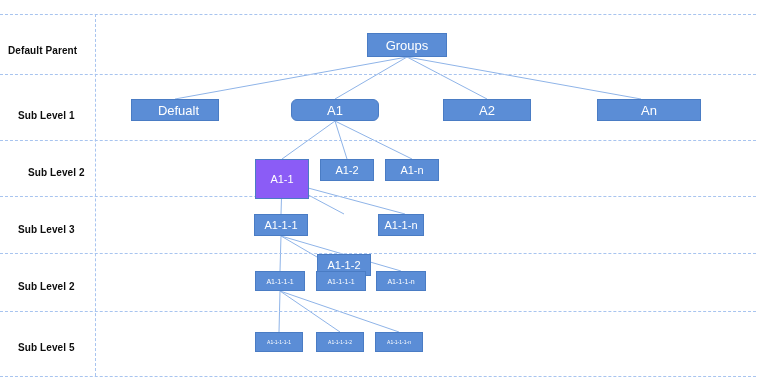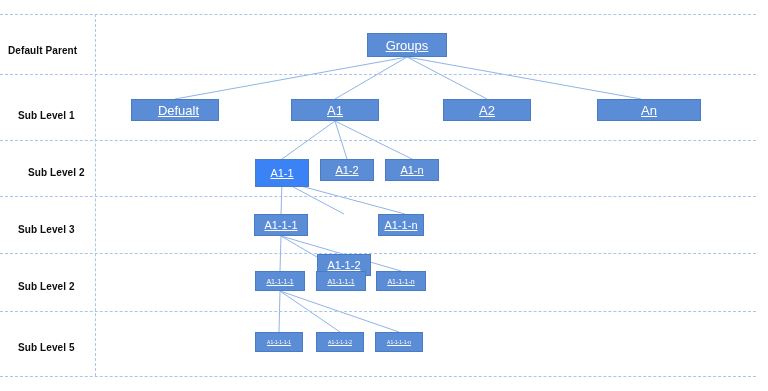--- a/index.html
+++ b/index.html
@@ -47,21 +47,20 @@
     box-sizing: border-box;
     background: #5b8dd6;
     border: 1px solid #4a7cc4;
     color: #ffffff;
     display: flex;
     align-items: center;
     justify-content: center;
     text-align: right;
     overflow: hidden;
     white-space: nowrap;
-    text-decoration: underline;
   }
   .node.s-lg  { font-size: 13px; }
   .node.s-md  { font-size: 11px; }
   .node.s-sm  { font-size: 7px; }
   .node.s-xs  { font-size: 5px; }
   
   #links {
     position: absolute;
     left: 0;
     top: 0;
@@ -121,30 +120,30 @@
       <div class="row-label" style="left: 18px; top: 281px;">Sub Level 2</div>
       <div class="row-label" style="left: 18px; top: 342px;">Sub Level 5</div>
     </div>
   <div id="nodes">
       <div class="node s-lg" style="left: 367px; top: 33px; width: 80px; height: 24px; background: rgb(91, 141, 214); border-color: rgb(74, 124, 196); color: rgb(255, 255, 255);">
         <span>Groups</span>
       </div>
       <div class="node s-lg" style="left: 131px; top: 99px; width: 88px; height: 22px; background: rgb(91, 141, 214); border-color: rgb(74, 124, 196); color: rgb(255, 255, 255); padding-left: 7px;">
         <span>Defualt</span>
       </div>
-      <div class="node s-lg" style="left: 291px; top: 99px; width: 88px; height: 22px; background: rgb(91, 141, 214); border-color: rgb(74, 124, 196); color: rgb(255, 255, 255);">
+      <div class="node s-lg" style="left: 291px; top: 99px; width: 88px; height: 22px; background: rgb(91, 141, 214); border-color: rgb(74, 124, 196); color: rgb(255, 255, 255); border-radius: 6px;">
         <span>A1</span>
       </div>
       <div class="node s-lg" style="left: 443px; top: 99px; width: 88px; height: 22px; background: rgb(91, 141, 214); border-color: rgb(74, 124, 196); color: rgb(255, 255, 255);">
         <span>A2</span>
       </div>
       <div class="node s-lg" style="left: 597px; top: 99px; width: 104px; height: 22px; background: rgb(91, 141, 214); border-color: rgb(74, 124, 196); color: rgb(255, 255, 255);">
         <span>An</span>
       </div>
-      <div class="node s-md" style="left: 255px; top: 159px; width: 54px; height: 28px; background: #3b82f6; border-color: rgb(74, 124, 196); color: rgb(255, 255, 255);">
+      <div class="node s-md" style="left: 255px; top: 159px; width: 54px; height: 40px; background: #8b5cf6; border-color: rgb(74, 124, 196); color: rgb(255, 255, 255);">
         <span>A1-1</span>
       </div>
       <div class="node s-md" style="left: 320px; top: 159px; width: 54px; height: 22px; background: rgb(91, 141, 214); border-color: rgb(74, 124, 196); color: rgb(255, 255, 255);">
         <span>A1-2</span>
       </div>
       <div class="node s-md" style="left: 385px; top: 159px; width: 54px; height: 22px; background: rgb(91, 141, 214); border-color: rgb(74, 124, 196); color: rgb(255, 255, 255);">
         <span>A1-n</span>
       </div>
       <div class="node s-md" style="left: 254px; top: 214px; width: 54px; height: 22px; background: rgb(91, 141, 214); border-color: rgb(74, 124, 196); color: rgb(255, 255, 255);">
         <span>A1-1-1</span>

